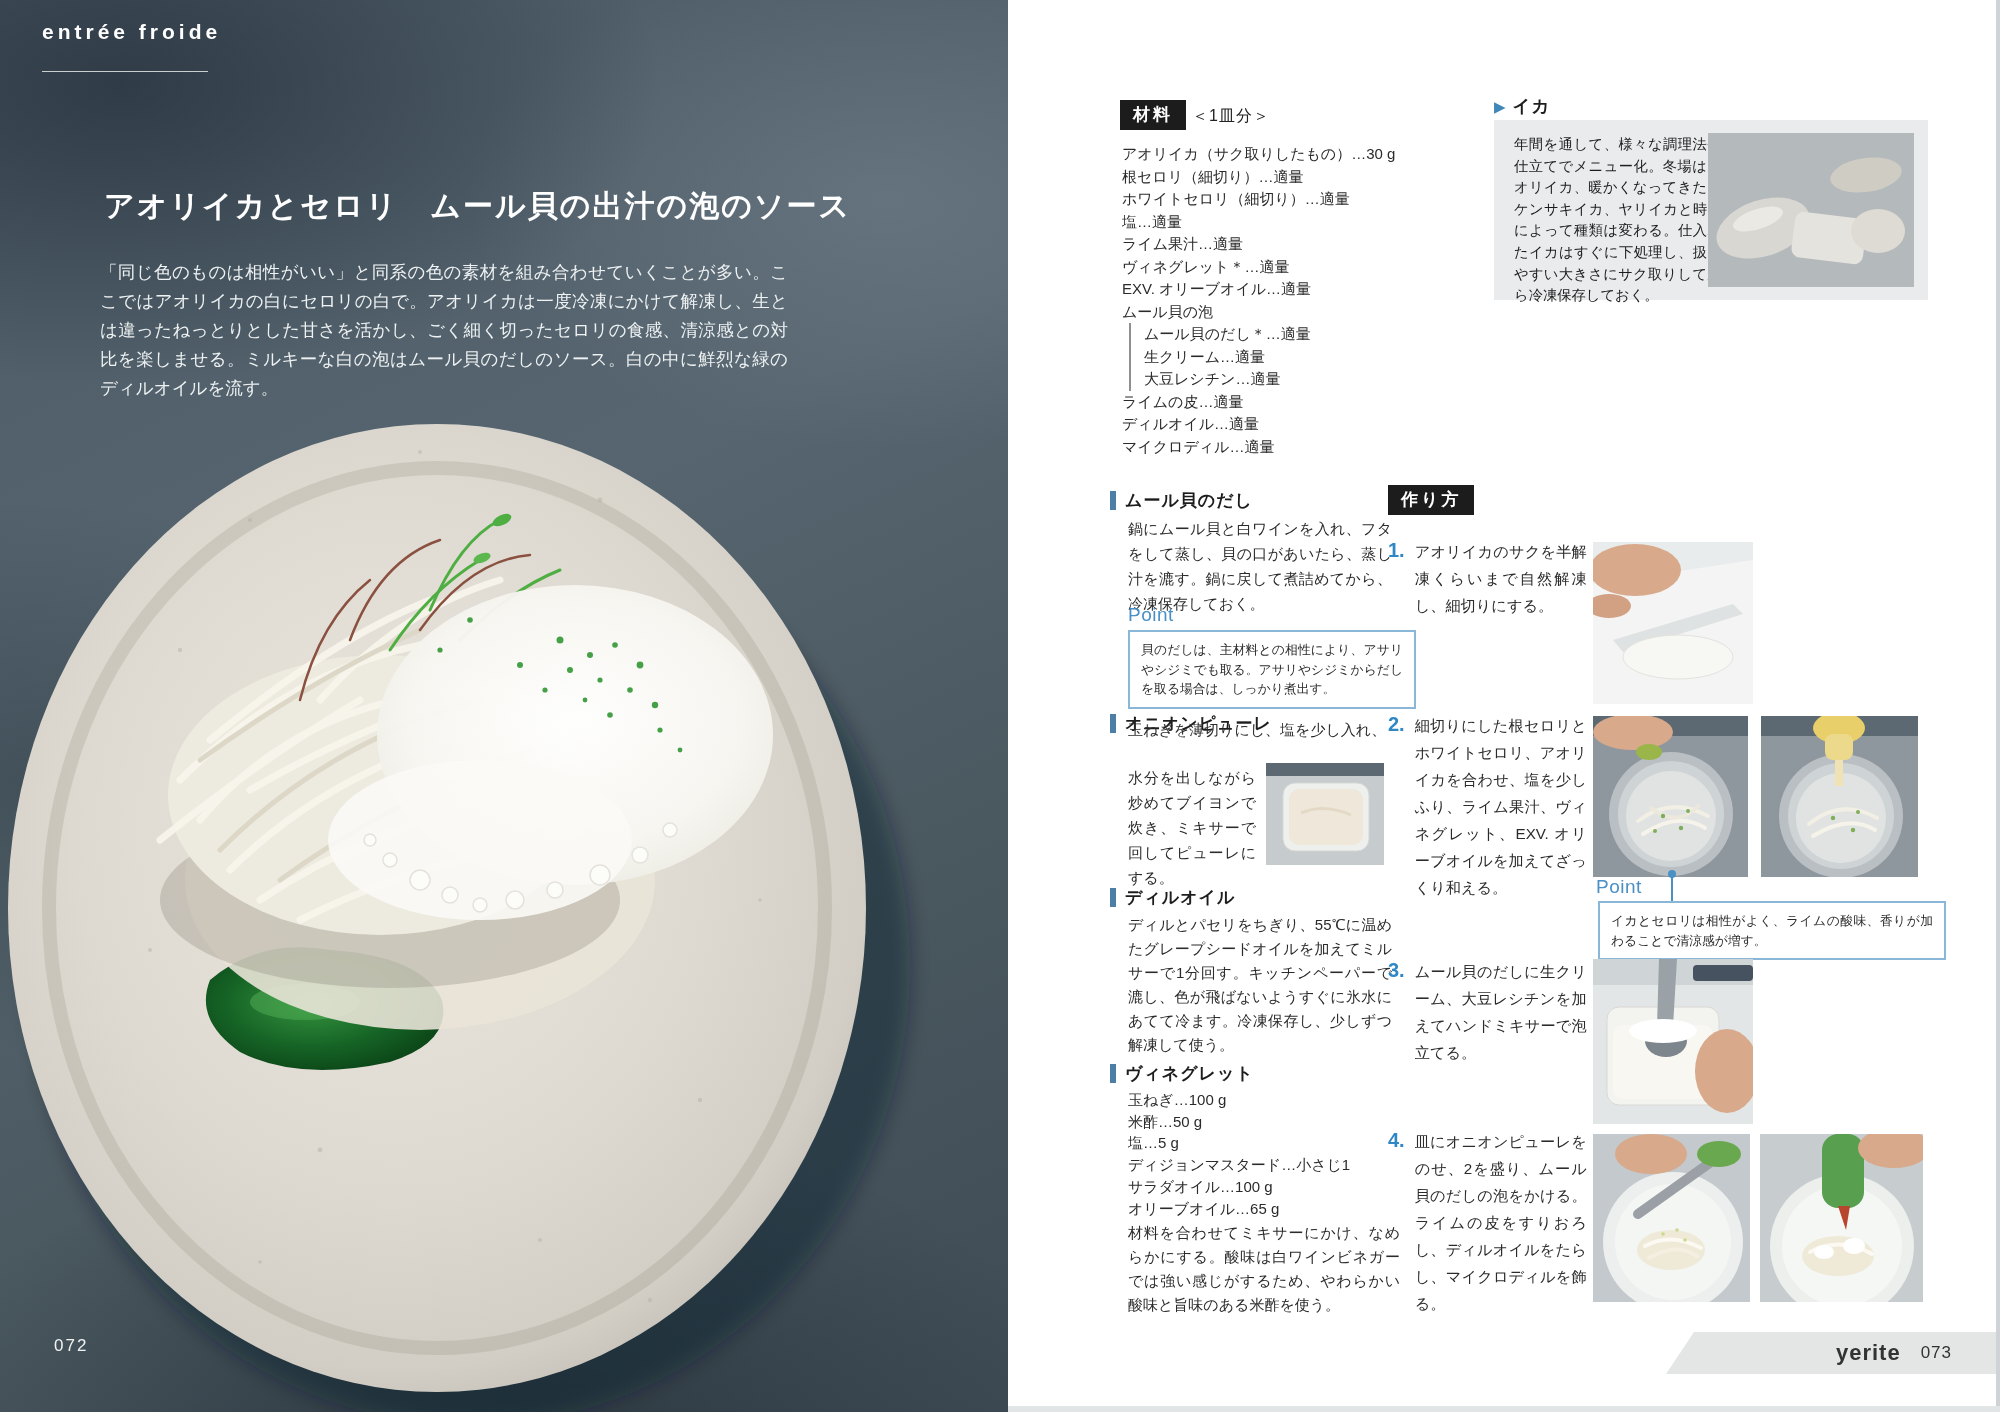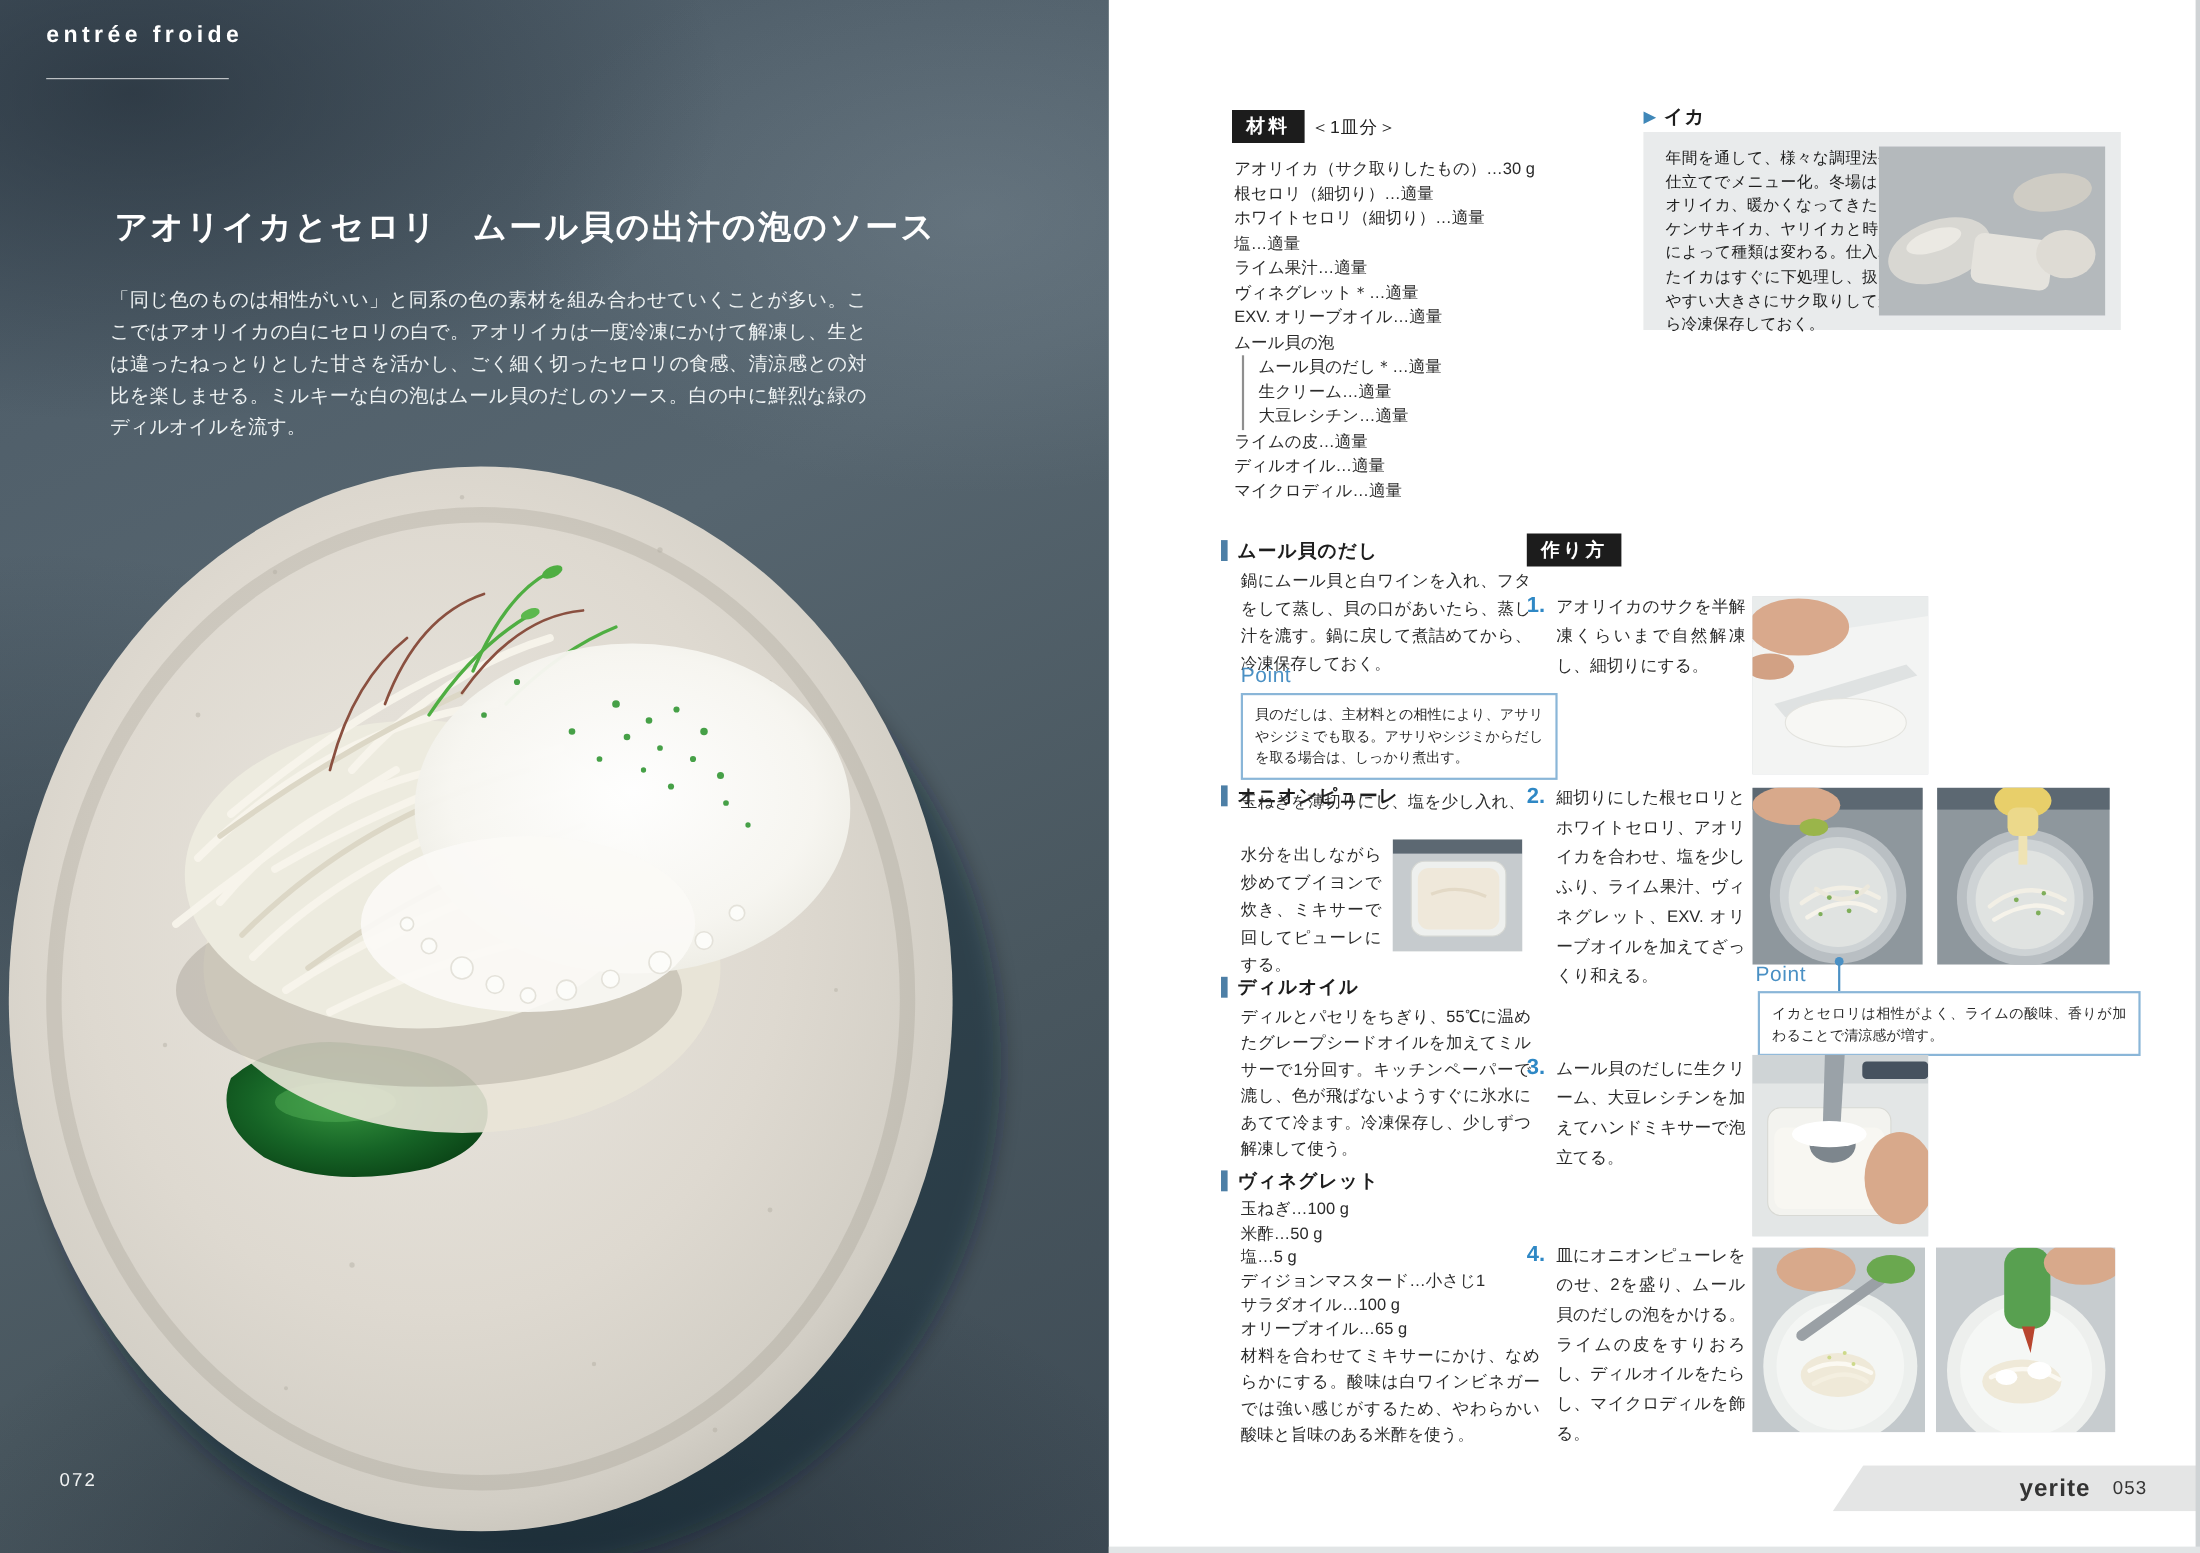--- a/index.html
+++ b/index.html
@@ -381,19 +381,19 @@
         <ellipse cx="64" cy="118" rx="10" ry="7" fill="#ffffff"></ellipse>
           <ellipse cx="94" cy="112" rx="11" ry="8" fill="#ffffff"></ellipse>
         <rect x="62" y="0" width="42" height="74" rx="16" fill="#58a050"></rect>
         <polygon points="78,72 90,72 86,96" fill="#b8452e"></polygon>
         <ellipse cx="134" cy="14" rx="36" ry="20" fill="#d8a98b"></ellipse>
       </svg>
     </div>
 
     <div class="abs banner" style="left:658px;top:1332px;width:334px;height:42px;">
       <span class="brand">yerite</span>
-      <span class="pageno-right">053</span>
+      <span class="pageno-right">073</span>
     </div>
   </div>
 
   <div class="abs edge-r"></div>
   <div class="abs edge-b"></div>
 </div>
 
 </body></html>

